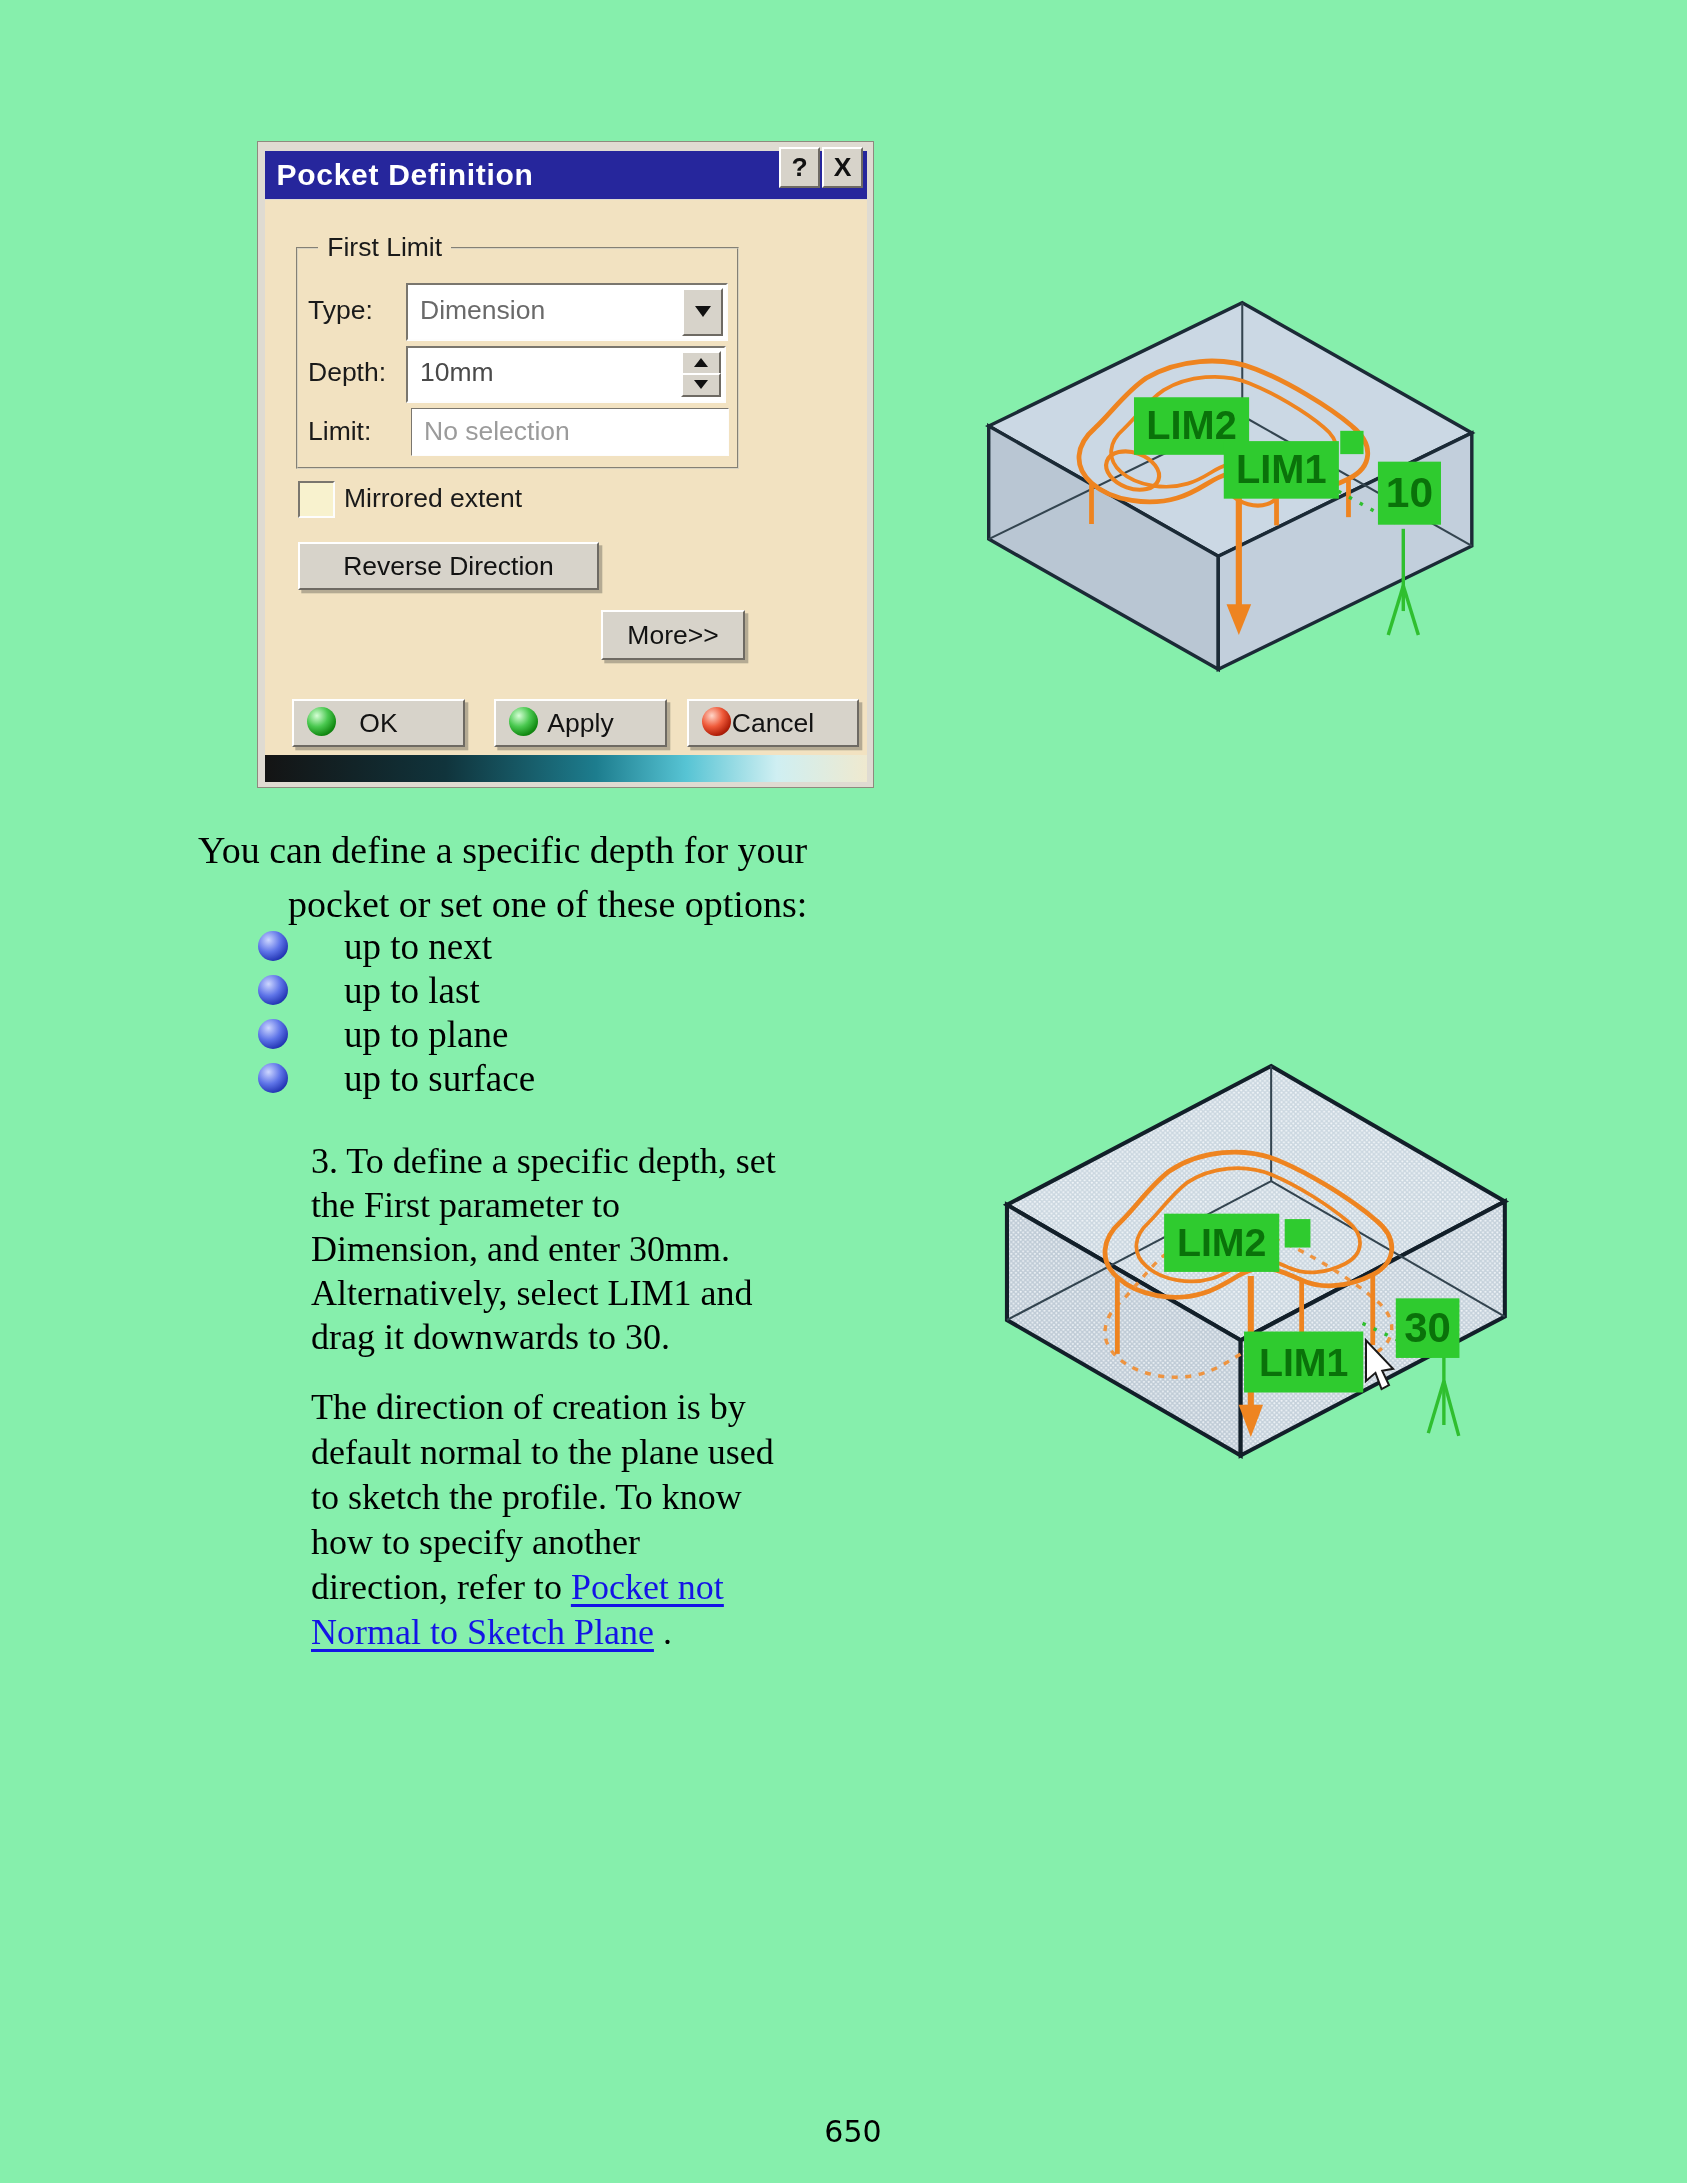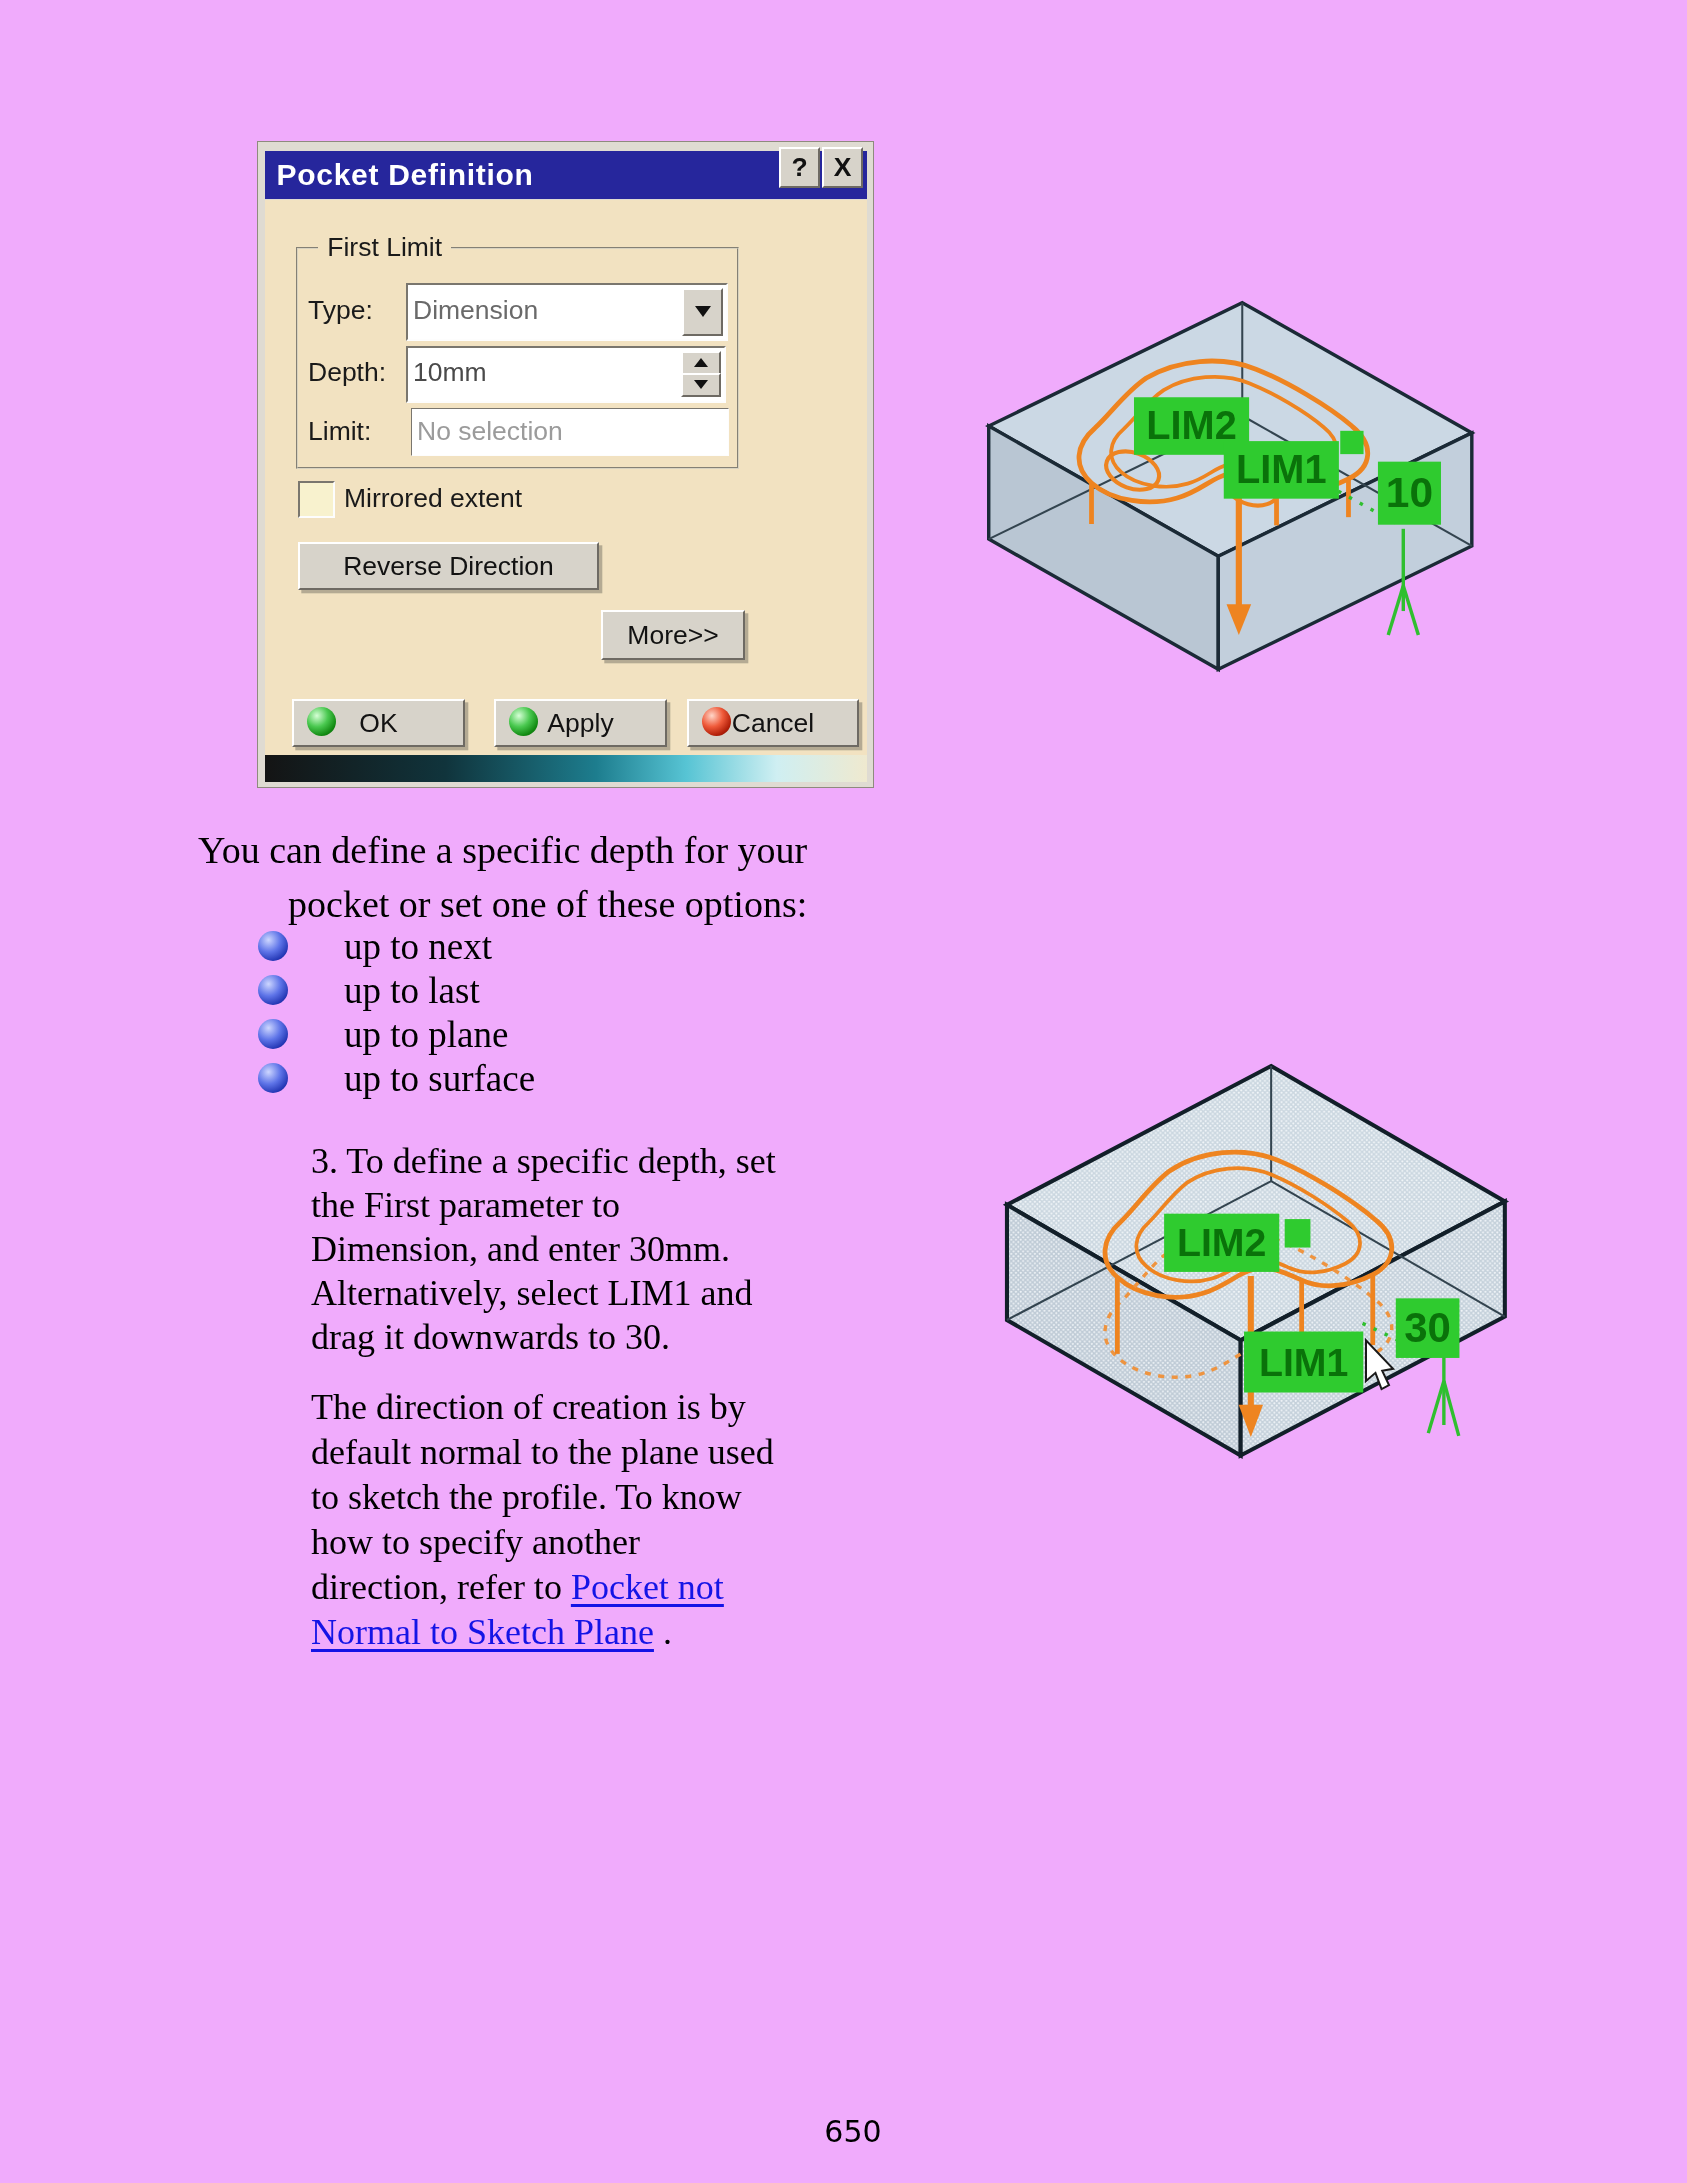--- a/index.html
+++ b/index.html
@@ -1,16 +1,16 @@
 <!DOCTYPE html>
 <html style="font-size:10.6px"><head>
 <meta charset="utf-8">
 <style>
   html,body { margin:0; padding:0; }
-  #page { position:relative; width:1687px; height:2183px; background:#f0abfc; overflow:hidden;
+  #page { position:relative; width:1687px; height:2183px; background:#86efac; overflow:hidden;
           font-family:"Liberation Serif", serif; }
 
   
   #dialog { position:absolute; left:258px; top:142px; width:615px; height:645px;
             background:#DFDBD2; outline:1.3px solid #8e8a7e; }
   #dialog .body-fill { position:absolute; left:6.6px; top:58px; width:602px; height:582px;
             background:#F2E2C1; }
   #titlebar { position:absolute; left:6.6px; top:9.3px; width:602px; height:48px;
             background:#26269C; display:flex; align-items:center; }
   #titlebar .title { color:#ffffff; font:bold 30px "Liberation Sans",sans-serif; padding-left:12px;
@@ -26,21 +26,21 @@
   .dlg-label { position:absolute; font:26.5px "Liberation Sans",sans-serif; color:#1a1a1a; }
 
   #groupbox { position:absolute; left:38px; top:105px; width:439px; height:218px;
             border:2px groove #d8d2c0; }
   #groupbox .gb-label { position:absolute; top:-17px; left:20px; background:#F2E2C1;
             padding:0 9.3px; font:26.5px "Liberation Sans",sans-serif; color:#1a1a1a;text-align:right; }
 
   .sunken { position:absolute; background:#ffffff;
             border-top:2px solid #7A766E; border-left:2px solid #7A766E;
             border-right:2px solid #FDFDFD; border-bottom:2px solid #FDFDFD; }
-  .fieldtxt { font:26.5px "Liberation Sans",sans-serif; line-height:48px; padding-left:5px;
+  .fieldtxt { font:26.5px "Liberation Sans",sans-serif; line-height:48px; padding-left:12px;
             white-space:nowrap; overflow:hidden; }
 
   .btn3d { position:absolute; background:#D7D3CA;
             border-top:2px solid #FFFFFF; border-left:2px solid #FFFFFF;
             border-right:2px solid #6E6A63; border-bottom:2px solid #6E6A63;
             box-shadow:3.3px 3.3px 0 rgba(105,102,92,.45);
             display:flex; align-items:center; justify-content:center;
             font:26.5px "Liberation Sans",sans-serif; color:#121212; }
 
   .tri-down { width:0; height:0; border-left:8.6px solid transparent;

